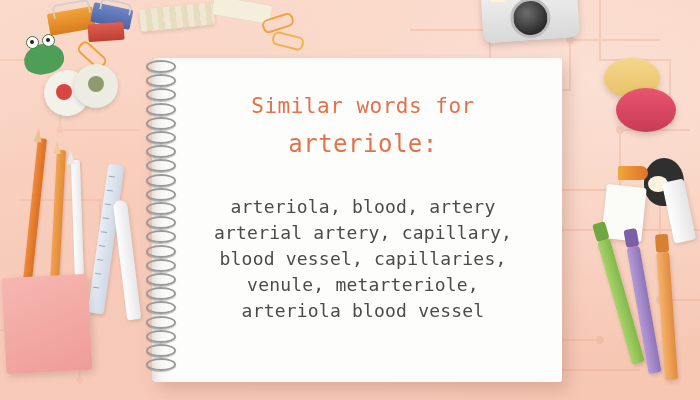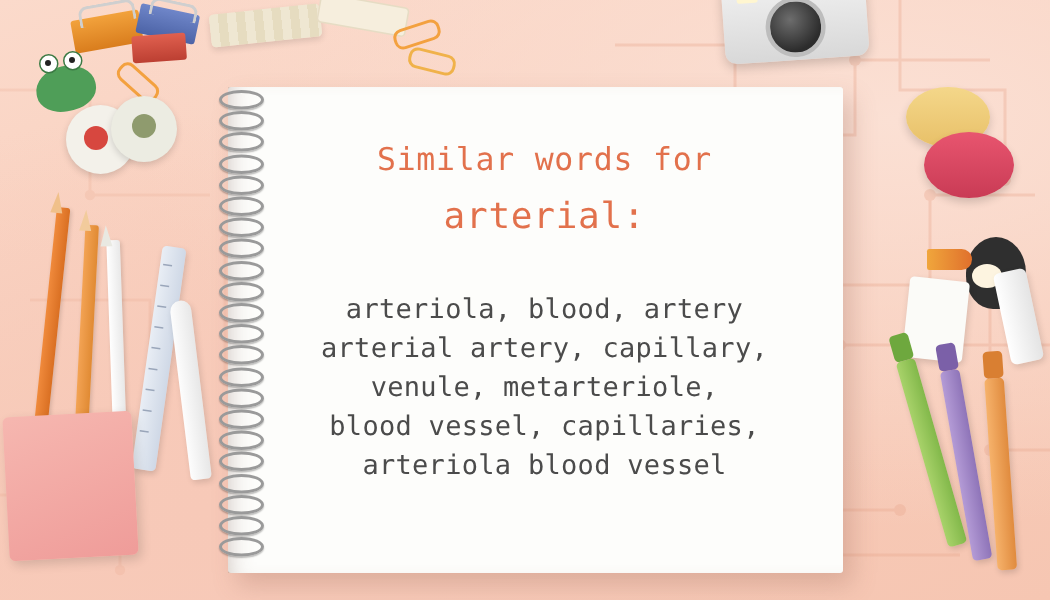--- a/index.html
+++ b/index.html
@@ -451,26 +451,26 @@
     <div class="marker" style="left:4px;top:20px;height:128px;background:linear-gradient(90deg,#f6b26b,#e08b3e);"></div>
     <div class="marker-cap" style="left:4px;top:2px;background:#d97f32;"></div>
   </div>
 
   <div class="tube" style="left:668px;top:180px;"></div>
 
   <div class="notebook">
     <div class="notebook-inner-shadow"></div>
     <div class="sheet-text">
       <div class="title-line1">Similar words for</div>
-      <div class="title-word">arterial:</div>
+      <div class="title-word">arteriole:</div>
       <div class="syn-list">
         <span class="syn-line">arteriola, blood, artery</span>
         <span class="syn-line">arterial artery, capillary,</span>
+        <span class="syn-line">blood vessel, capillaries,</span>
         <span class="syn-line">venule, metarteriole,</span>
-        <span class="syn-line">blood vessel, capillaries,</span>
         <span class="syn-line">arteriola blood vessel</span>
       </div>
     </div>
   </div>
 
   <div class="spiral" id="spiral">
       <div class="ring" style="top: 4px;"></div>
       <div class="ring" style="top: 18.2px;"></div>
       <div class="ring" style="top: 32.4px;"></div>
       <div class="ring" style="top: 46.6px;"></div>

